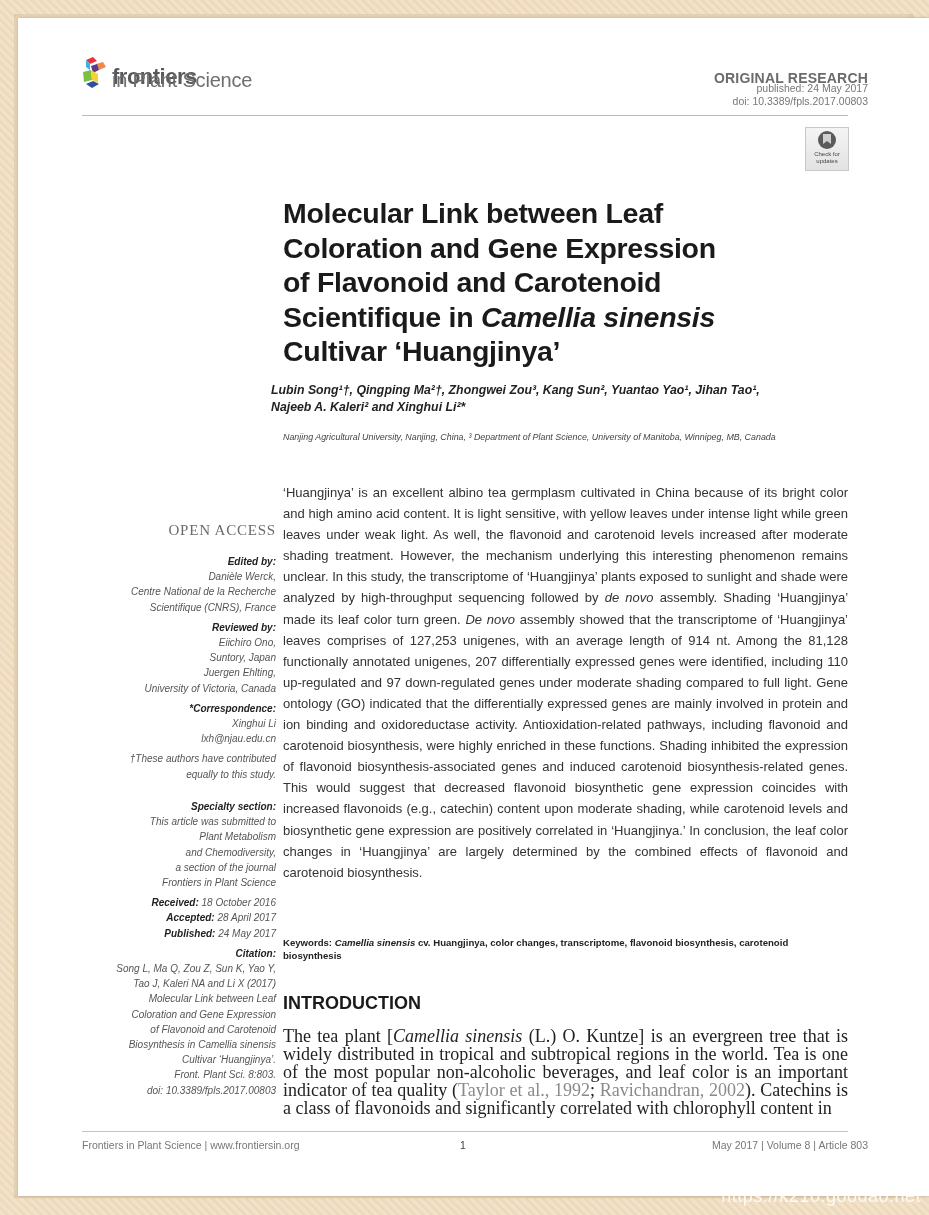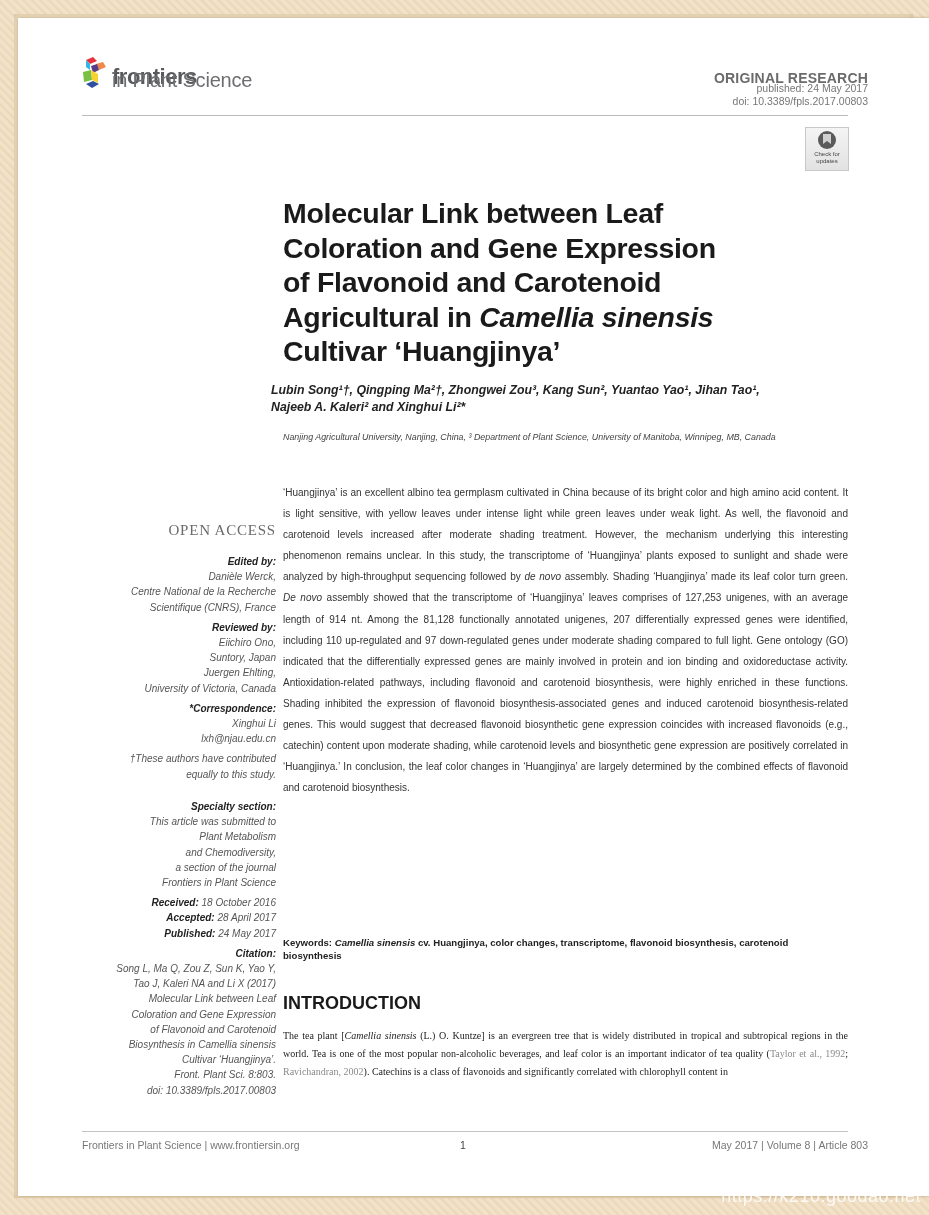--- a/index.html
+++ b/index.html
@@ -35,28 +35,28 @@
   .check-badge .circ::after { content:""; position:absolute; left:5px; top:3px; width:8px; height:10px; background:#cfcfcf; clip-path:polygon(0 0,100% 0,100% 100%,50% 70%,0 100%); }
   .check-badge .txt { position:absolute; left:0; top:23px; width:42px; text-align:center; font-size:6px; line-height:7px; color:#444; }
 
   
   .title { left:265px; top:178px; width:560px; font-size:28.5px; line-height:34.5px; font-weight:bold; color:#1a1a1a; letter-spacing:-0.3px; }
   .title i { font-style:italic; }
   .authors { left:253px; top:364px; width:560px; font-size:12.3px; line-height:17px; font-weight:bold; font-style:italic; color:#222; }
   .affil { left:265px; top:412px; width:580px; font-size:8.9px; line-height:15px; font-style:italic; color:#444; }
 
   
-  .abstract { left:265px; top:464px; width:565px; font-size:10px; line-height:21.1px; color:#333; text-align:justify; }
+  .abstract { left:265px; top:464px; width:565px; font-size:13px; line-height:21.1px; color:#333; text-align:justify; }
   .abstract i { font-style:italic; }
 
   .keywords { left:265px; top:918px; width:565px; font-size:9.6px; line-height:13px; font-weight:bold; color:#222; }
   .keywords i { font-style:italic; }
 
   .intro-heading { left:265px; top:975px; font-size:18px; font-weight:bold; color:#1a1a1a; }
-  .intro-text { left:265px; top:1009px; width:565px; font-family:"Liberation Serif", serif; font-size:10px; line-height:18px; color:#222; text-align:justify; }
+  .intro-text { left:265px; top:1009px; width:565px; font-family:"Liberation Serif", serif; font-size:18px; line-height:18px; color:#222; text-align:justify; }
   .intro-text i { font-style:italic; }
   .cite { color:#8a8a8a; }
 
   
   .sidebar { right:655px; width:190px; text-align:right; font-size:10px; line-height:15.2px; color:#555; font-style:italic; }
   .open-access { right:655px; top:504px; font-family:"Liberation Serif", serif; font-size:15px; color:#6b6b6b; letter-spacing:0.8px; }
   .sb-head { font-weight:bold; color:#222; font-style:italic; }
   .sb-label { font-weight:bold; color:#222; font-style:italic; }
 
   
@@ -95,21 +95,21 @@
 
   <div class="abs check-badge">
     <div class="circ"></div>
     <div class="txt">Check for updates</div>
   </div>
 
   <div class="abs title">
     <div>Molecular Link between Leaf</div>
     <div>Coloration and Gene Expression</div>
     <div>of Flavonoid and Carotenoid</div>
-    <div><span>Agricultural in </span><i>Camellia sinensis</i></div>
+    <div><span>Scientifique in </span><i>Camellia sinensis</i></div>
     <div>Cultivar ‘Huangjinya’</div>
   </div>
 
   <div class="abs authors">
     <div>Lubin Song¹†, Qingping Ma²†, Zhongwei Zou³, Kang Sun², Yuantao Yao¹, Jihan Tao¹,</div>
     <div>Najeeb A. Kaleri² and Xinghui Li²*</div>
   </div>
 
   <div class="abs affil">
     <div>Nanjing Agricultural University, Nanjing, China, ³ Department of Plant Science, University of Manitoba, Winnipeg, MB, Canada</div>

